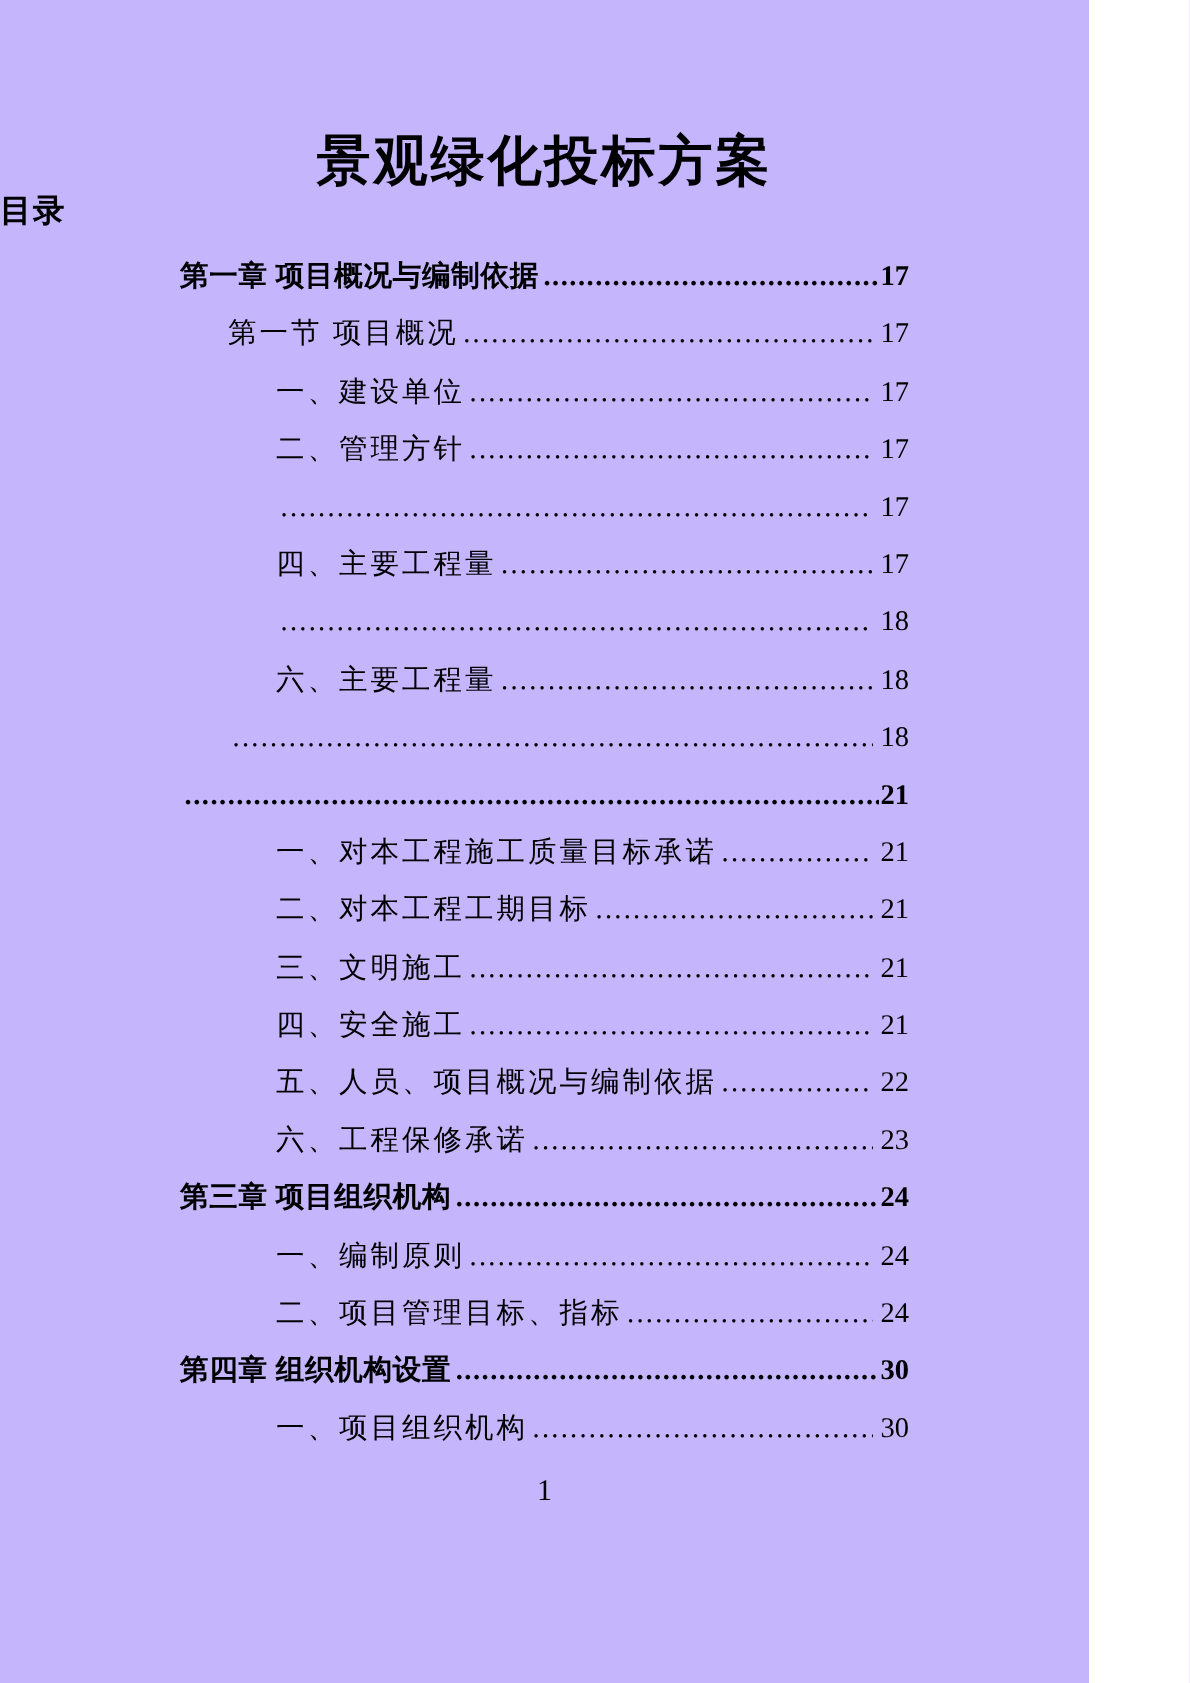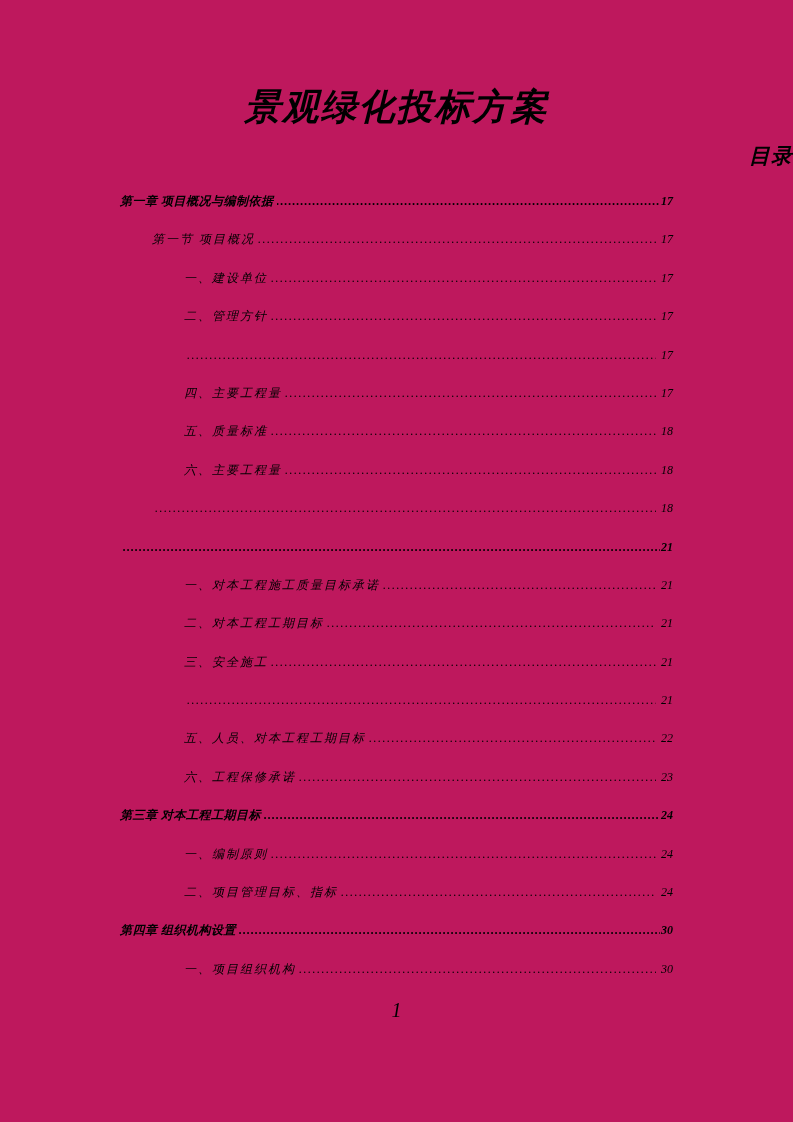--- a/index.html
+++ b/index.html
@@ -9,52 +9,51 @@
   }
   body {
     width: 793px;
     height: 1122px;
     overflow: hidden;
     color: #000000;
     font-family: "Liberation Serif", "DejaVu Serif", serif;
     position: relative;
   }
   .page {
-    width: 793px;
+    width: 726px;
     height: 1122px;
     box-sizing: border-box;
-    background: #be185d;
-    font-style: italic;
+    background: #c4b5fd;
   }
   .doc-title {
     padding-top: 86px;
     text-align: center;
     font-size: 36px;
     font-weight: 700;
     line-height: 42px;
     letter-spacing: 2px;
   }
   .toc-heading {
-    margin-top: 16px;
-    text-align: right;
+    margin-top: 0;
+    text-align: left;
     font-size: 21px;
     font-weight: 700;
     line-height: 24px;
     letter-spacing: 1px;
   }
   .toc {
     margin-top: 14px;
     padding: 0 120px 0 120px;
   }
   .toc-row {
     display: flex;
     align-items: flex-start;
     height: 38.4px;
     line-height: 38.4px;
-    font-size: 12px;
+    font-size: 19px;
     white-space: nowrap;
   }
   .toc-row.lvl-chapter {
     font-weight: 700;
     letter-spacing: 0.5px;
   }
   .toc-row.lvl-section { padding-left: 32px; letter-spacing: 2px; }
   .toc-row.lvl-item    { padding-left: 64px; letter-spacing: 2px; }
   .toc-label {
     flex: 0 0 auto;
@@ -118,21 +117,20 @@
       <div class="toc-row lvl-item">
         <span class="toc-dots"></span>
         <span class="toc-page">17</span>
       </div>
       <div class="toc-row lvl-item">
         <span class="toc-label">四、主要工程量</span>
         <span class="toc-dots"></span>
         <span class="toc-page">17</span>
       </div>
       <div class="toc-row lvl-item">
-        <span class="toc-label">五、质量标准</span>
         <span class="toc-dots"></span>
         <span class="toc-page">18</span>
       </div>
       <div class="toc-row lvl-item">
         <span class="toc-label">六、主要工程量</span>
         <span class="toc-dots"></span>
         <span class="toc-page">18</span>
       </div>
       <div class="toc-row lvl-section">
         <span class="toc-dots"></span>
@@ -146,40 +144,41 @@
         <span class="toc-label">一、对本工程施工质量目标承诺</span>
         <span class="toc-dots"></span>
         <span class="toc-page">21</span>
       </div>
       <div class="toc-row lvl-item">
         <span class="toc-label">二、对本工程工期目标</span>
         <span class="toc-dots"></span>
         <span class="toc-page">21</span>
       </div>
       <div class="toc-row lvl-item">
-        <span class="toc-label">三、安全施工</span>
-        <span class="toc-dots"></span>
-        <span class="toc-page">21</span>
-      </div>
-      <div class="toc-row lvl-item">
-        <span class="toc-dots"></span>
-        <span class="toc-page">21</span>
-      </div>
-      <div class="toc-row lvl-item">
-        <span class="toc-label">五、人员、对本工程工期目标</span>
+        <span class="toc-label">三、文明施工</span>
+        <span class="toc-dots"></span>
+        <span class="toc-page">21</span>
+      </div>
+      <div class="toc-row lvl-item">
+        <span class="toc-label">四、安全施工</span>
+        <span class="toc-dots"></span>
+        <span class="toc-page">21</span>
+      </div>
+      <div class="toc-row lvl-item">
+        <span class="toc-label">五、人员、项目概况与编制依据</span>
         <span class="toc-dots"></span>
         <span class="toc-page">22</span>
       </div>
       <div class="toc-row lvl-item">
         <span class="toc-label">六、工程保修承诺</span>
         <span class="toc-dots"></span>
         <span class="toc-page">23</span>
       </div>
       <div class="toc-row lvl-chapter">
-        <span class="toc-label">第三章 对本工程工期目标</span>
+        <span class="toc-label">第三章 项目组织机构</span>
         <span class="toc-dots"></span>
         <span class="toc-page">24</span>
       </div>
       <div class="toc-row lvl-item">
         <span class="toc-label">一、编制原则</span>
         <span class="toc-dots"></span>
         <span class="toc-page">24</span>
       </div>
       <div class="toc-row lvl-item">
         <span class="toc-label">二、项目管理目标、指标</span>

